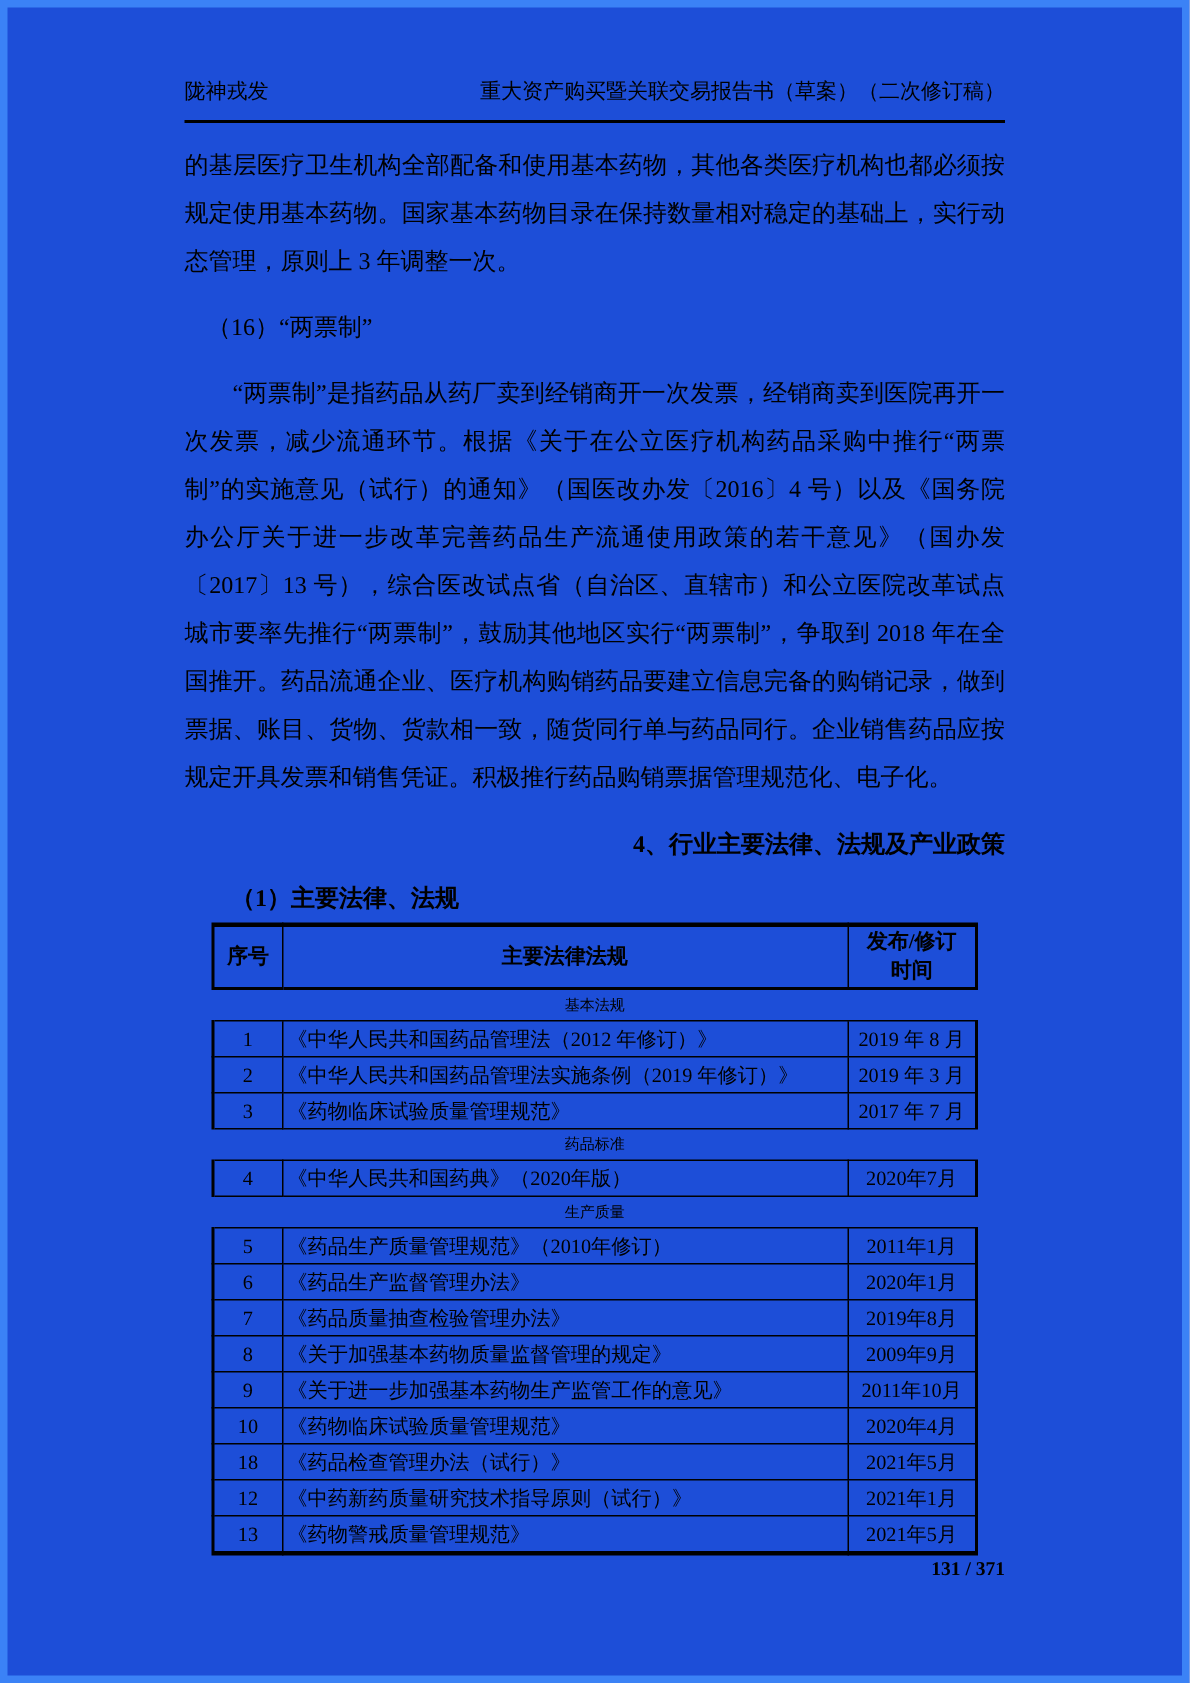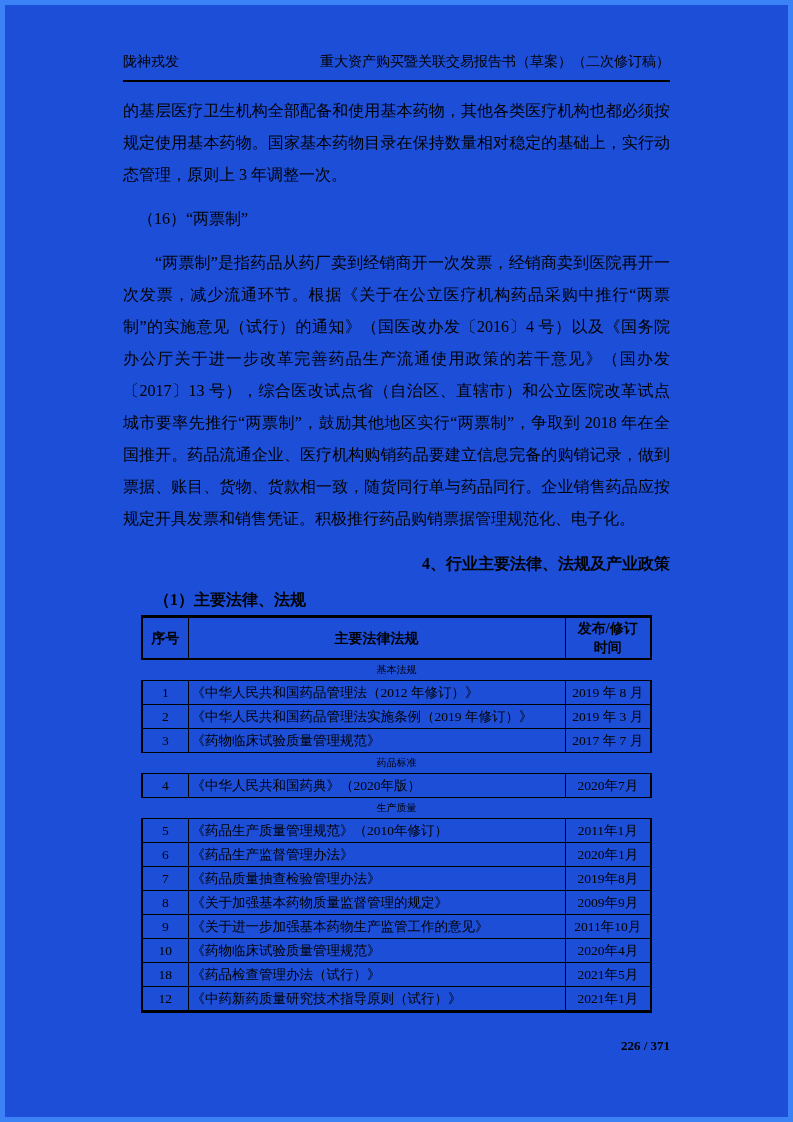--- a/index.html
+++ b/index.html
@@ -164,22 +164,27 @@
             <tr class="row-data">
               <td class="cell-no">18</td>
               <td class="cell-law">《药品检查管理办法（试行）》</td>
               <td class="cell-date">2021年5月</td>
             </tr>
             <tr class="row-data">
               <td class="cell-no">12</td>
               <td class="cell-law">《中药新药质量研究技术指导原则（试行）》</td>
               <td class="cell-date">2021年1月</td>
             </tr>
+            <tr class="row-data">
+              <td class="cell-no">13</td>
+              <td class="cell-law">《药物警戒质量管理规范》</td>
+              <td class="cell-date">2021年5月</td>
+            </tr>
           </tbody>
       </table>
     </div>
   </div>
 
   <div class="doc-footer">
-    <span>226 / 371</span>
+    <span>131 / 371</span>
   </div>
 
 </div>
 
 </body></html>

